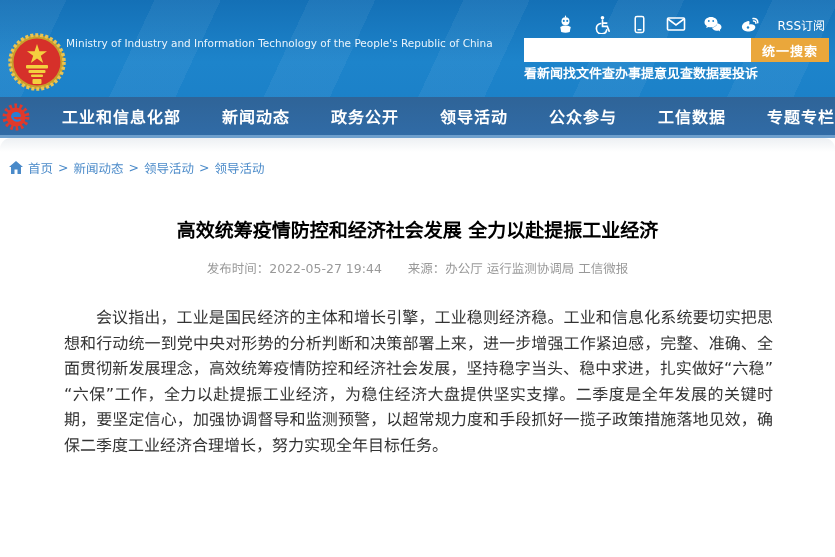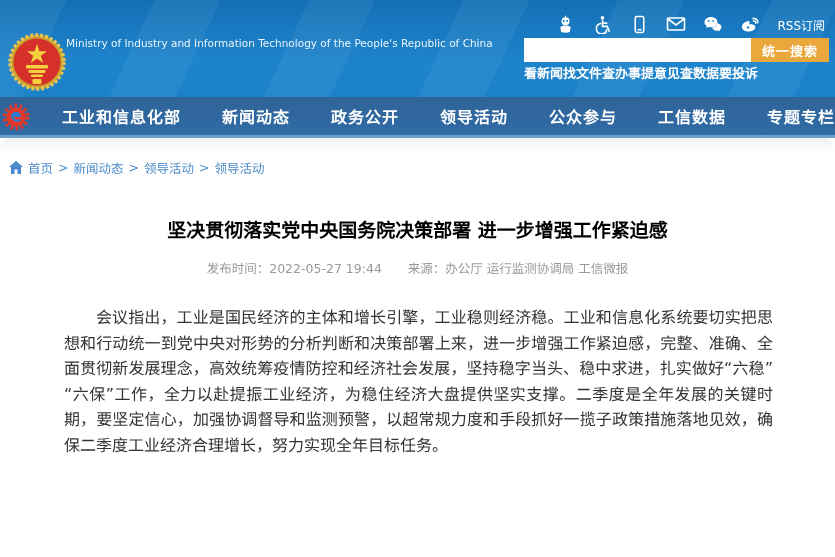--- a/index.html
+++ b/index.html
@@ -221,21 +221,21 @@
       <span class="sep">&gt;</span>
       <a>新闻动态</a>
       <span class="sep">&gt;</span>
       <a>领导活动</a>
       <span class="sep">&gt;</span>
       <a>领导活动</a>
     </div>
 
     <article>
       <h1 class="article-title">
-        <div>坚决贯彻落实党中央国务院决策部署 进一步增强工作紧迫感</div>
+        <div>高效统筹疫情防控和经济社会发展 全力以赴提振工业经济</div>
       </h1>
 
       <div class="article-meta">
         <span>发布时间：</span><span>2022-05-27 19:44</span><span class="meta-gap"></span><span>来源：</span><span>办公厅 运行监测协调局 工信微报</span>
       </div>
 
       <div class="article-body">
         <p>会议指出，工业是国民经济的主体和增长引擎，工业稳则经济稳。工业和信息化系统要切实把思想和行动统一到党中央对形势的分析判断和决策部署上来，进一步增强工作紧迫感，完整、准确、全面贯彻新发展理念，高效统筹疫情防控和经济社会发展，坚持稳字当头、稳中求进，扎实做好“六稳”“六保”工作，全力以赴提振工业经济，为稳住经济大盘提供坚实支撑。二季度是全年发展的关键时期，要坚定信心，加强协调督导和监测预警，以超常规力度和手段抓好一揽子政策措施落地见效，确保二季度工业经济合理增长，努力实现全年目标任务。</p>
       </div>
     </article>

